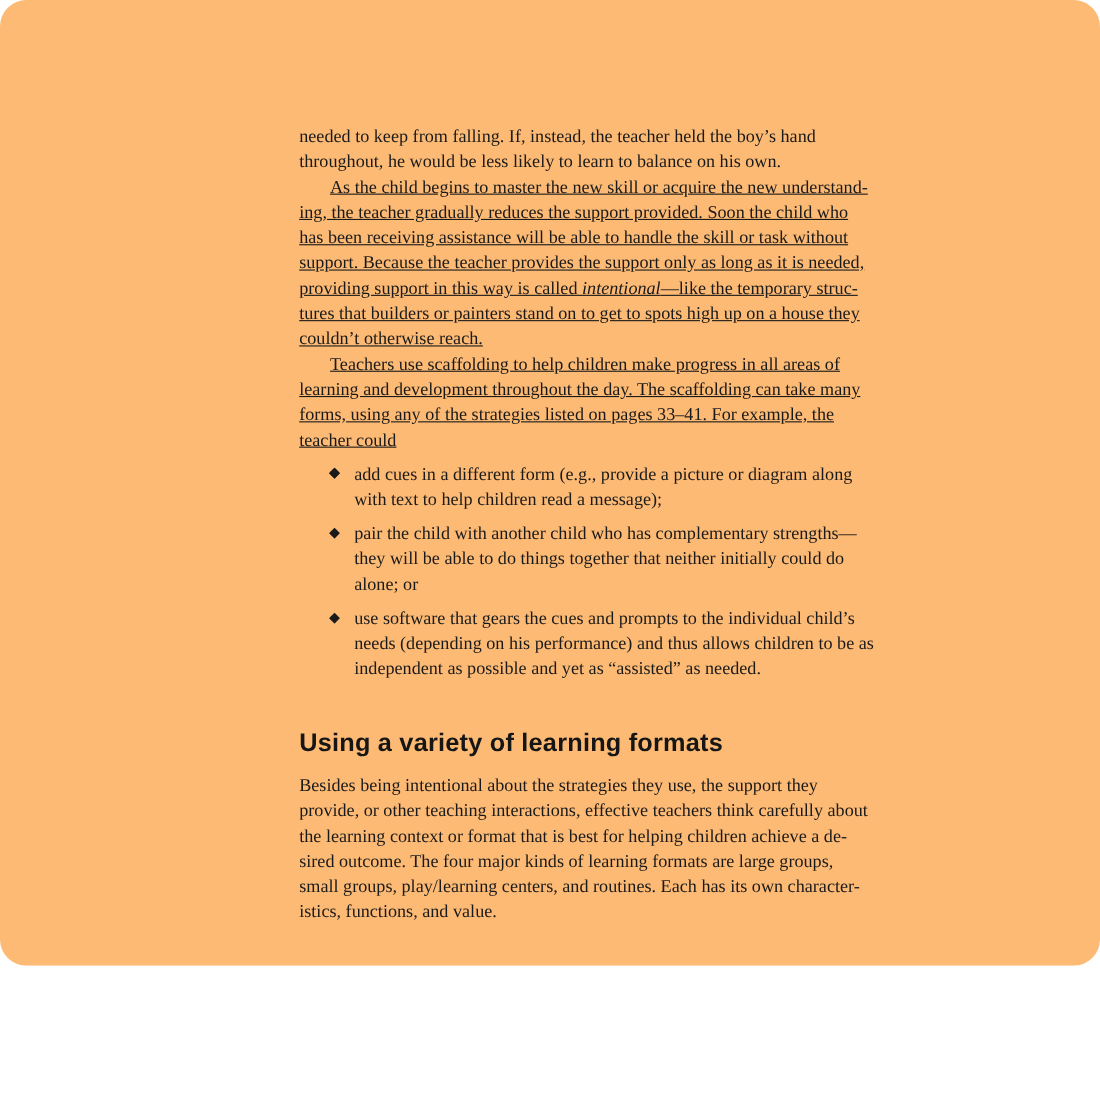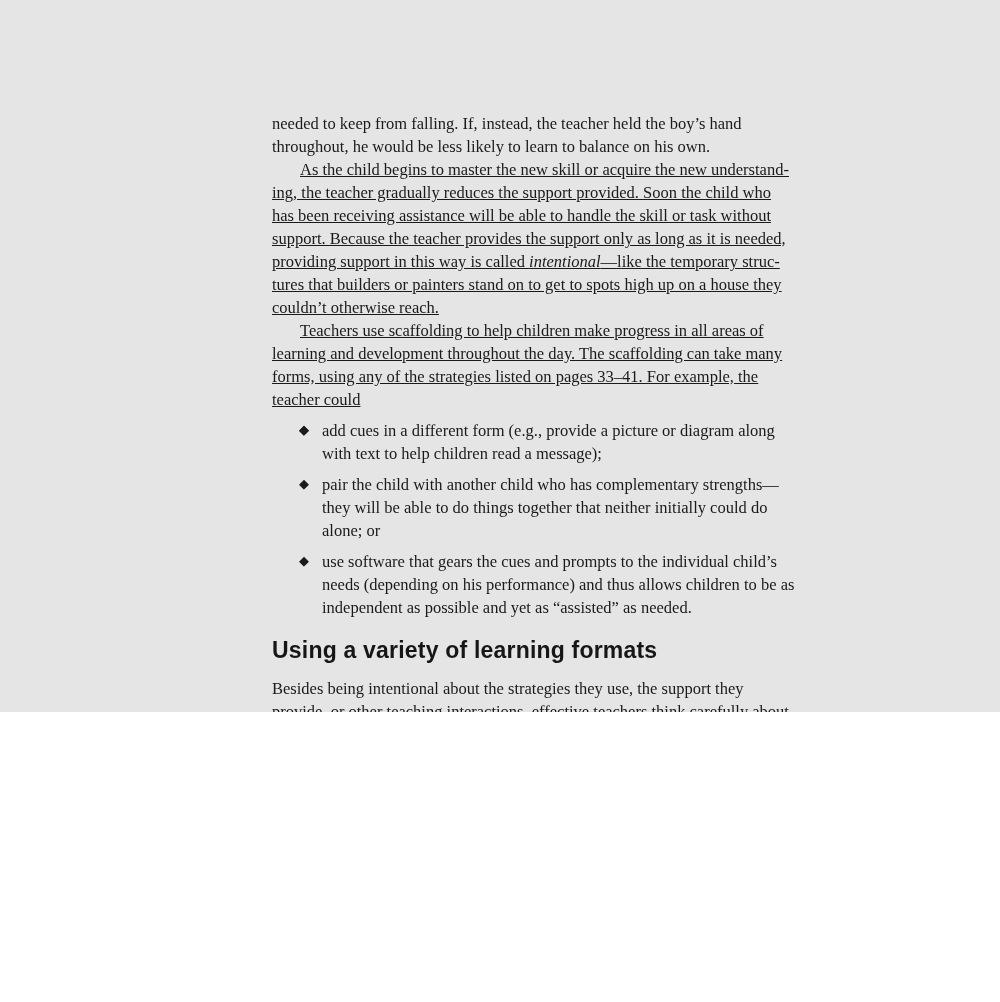--- a/index.html
+++ b/index.html
@@ -3,25 +3,26 @@
 <meta charset="utf-8">
 <style>
   html, body {
     margin: 0;
     padding: 0;
     background: #ffffff;
   }
   .page {
     position: relative;
     width: 1000px;
-    height: 712px;
-    background: #e5e5e5;
+    height: 878px;
+    background: #fdba74;
     overflow: hidden;
     font-family: "Liberation Serif", serif;
     color: #1a1a1a;
+    border-radius: 24px;
   }
   .text-column {
     position: absolute;
     left: 272px;
     top: 112px;
     width: 616px;
   }
   p.body {
     margin: 0;
     font-size: 16.5px;
@@ -51,21 +52,21 @@
     left: 27px;
     top: 4px;
     font-size: 13px;
     line-height: 1;
     color: #1a1a1a;
   }
   li.bullet-item .bullet-text {
     white-space: pre-line;
   }
   h2.section-heading {
-    margin: 18px 0 13px 0;
+    margin: 43px 0 13px 0;
     font-family: "Liberation Sans", sans-serif;
     font-size: 23px;
     font-weight: 700;
     letter-spacing: 0.2px;
     color: #161616;
   }
   .page-footer {
     position: absolute;
     left: 113px;
     right: 116px;

